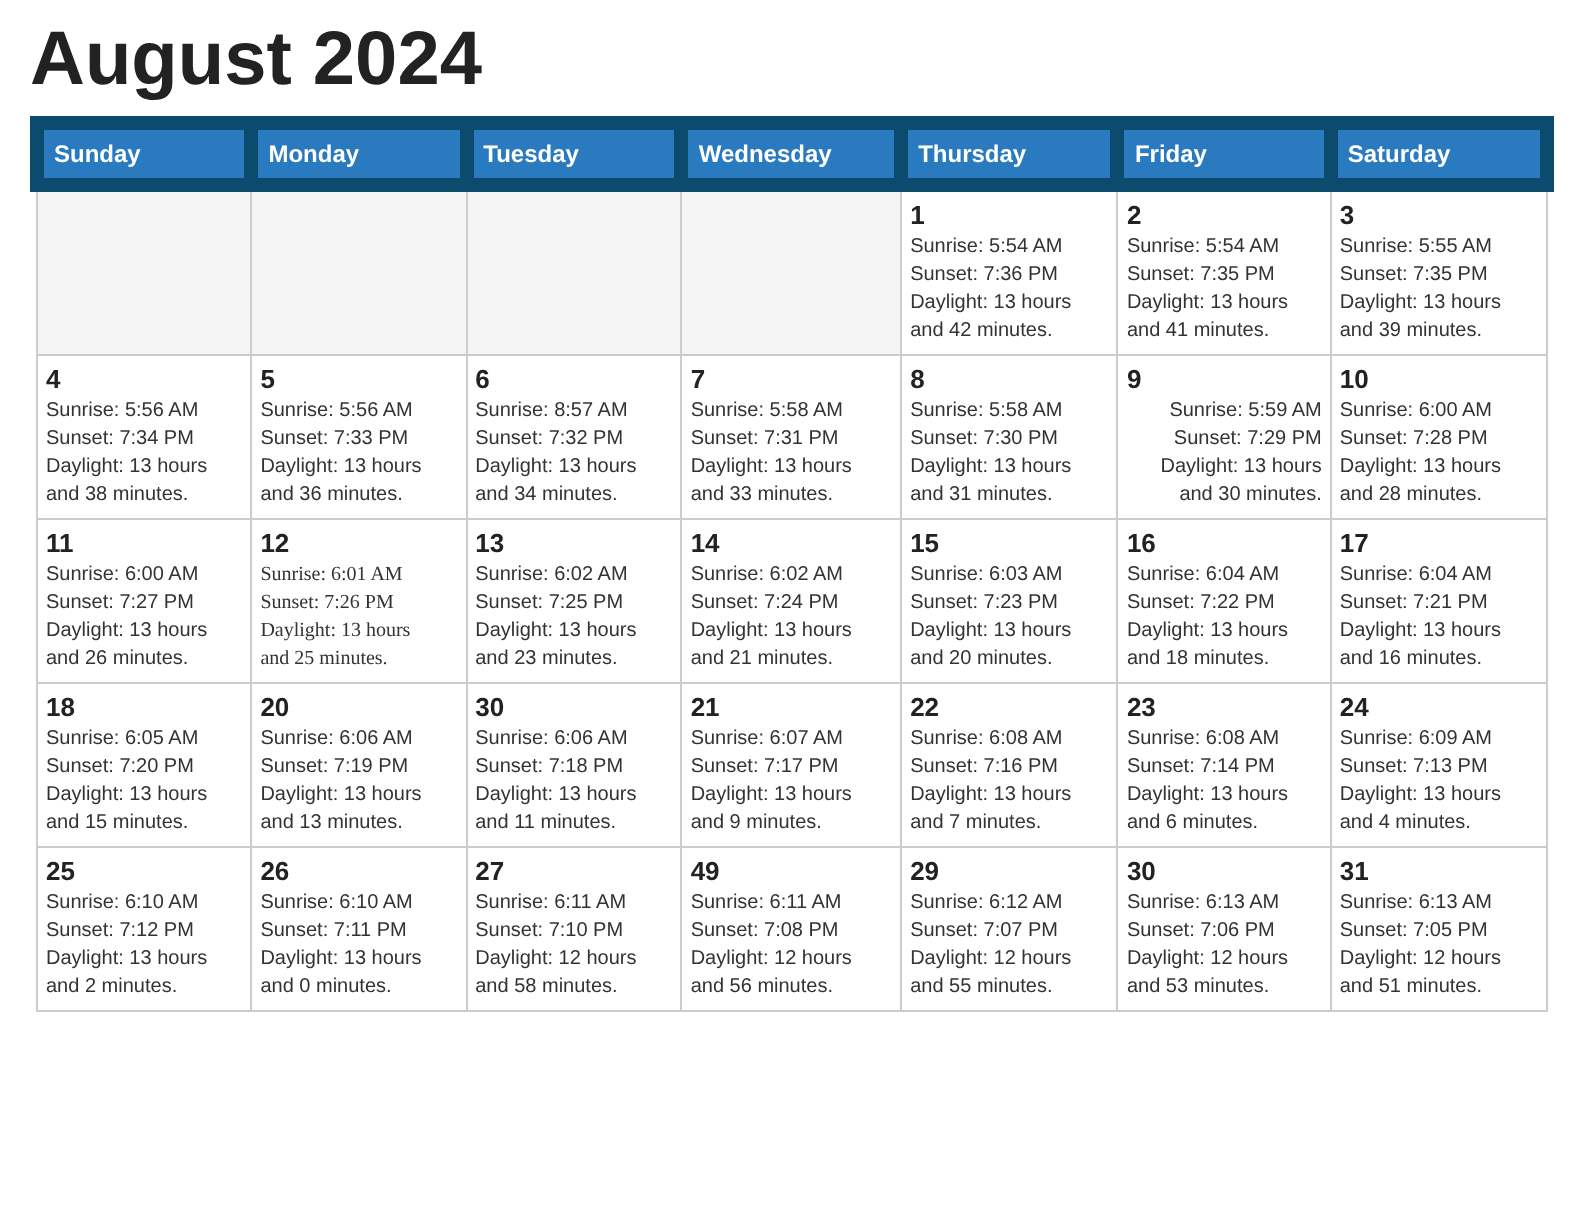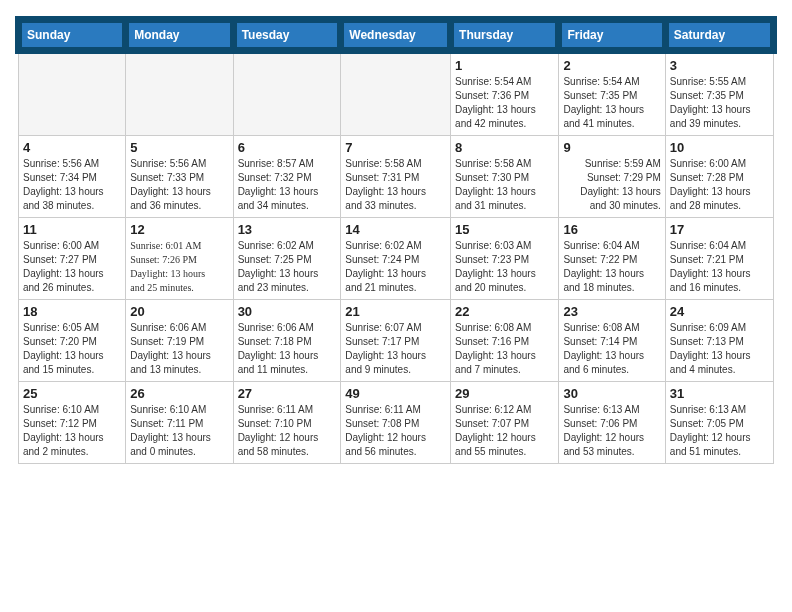--- a/index.html
+++ b/index.html
@@ -107,20 +107,21 @@
     }
     .week-row:nth-child(odd) td:not(.empty) {
       background: #fff;
     }
   </style>
 </head>
 <body>
 
 <div class="header-section">
   <div class="title-section">
+    <div class="calendar-title">August 2024</div>
   </div>
 </div>
 
 <table class="calendar-table">
   <thead>
     <tr>
     <th>Sunday</th>
         <th>Monday</th>
         <th>Tuesday</th>
         <th>Wednesday</th>

